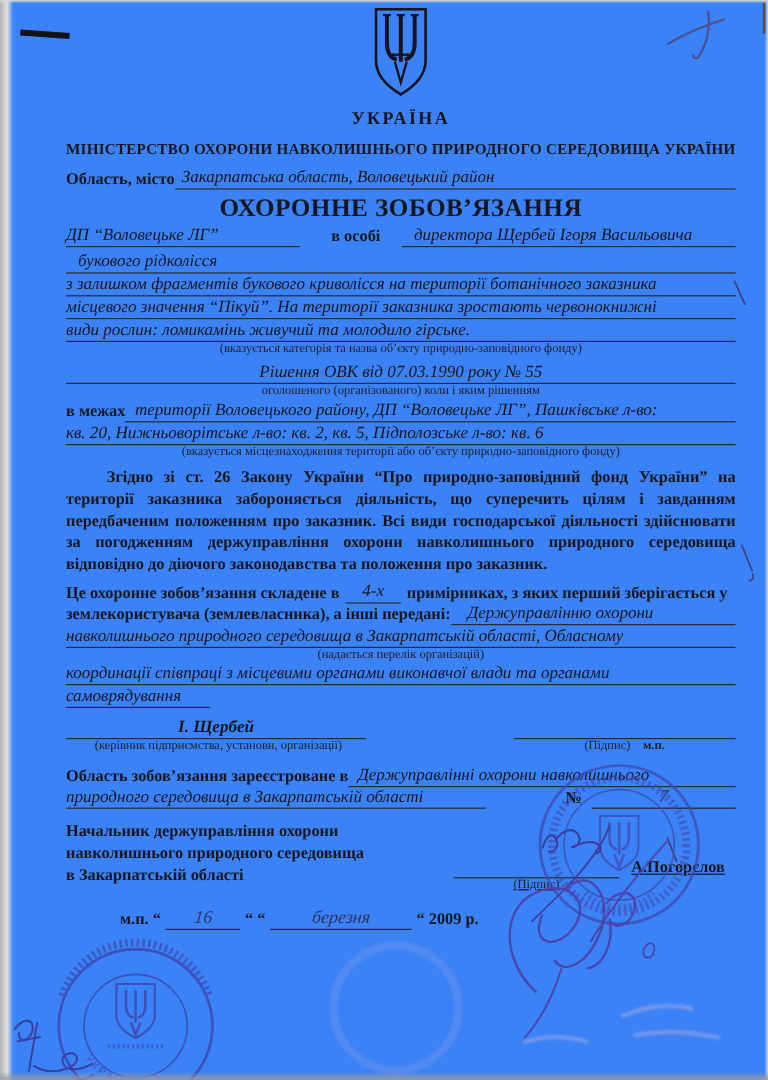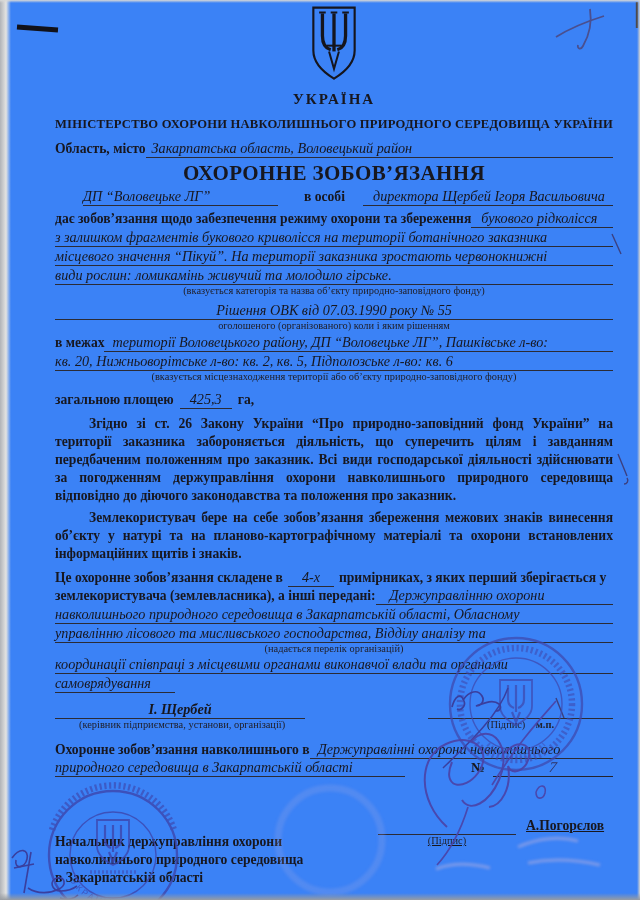--- a/index.html
+++ b/index.html
@@ -65,97 +65,89 @@
     <div class="center ministry">МІНІСТЕРСТВО ОХОРОНИ  НАВКОЛИШНЬОГО ПРИРОДНОГО СЕРЕДОВИЩА УКРАЇНИ</div>
 
     <div class="row mt8">
       <span class="lbl">Область, місто</span>
       <span class="fill grow" style="padding-left:6px;">Закарпатська область, Воловецький район</span>
     </div>
 
     <div class="center doc-title">ОХОРОННЕ ЗОБОВ’ЯЗАННЯ</div>
 
     <div class="row mt2">
-      <span class="fill" style="width:195px;margin-left:28px;">ДП “Воловецьке ЛГ”</span>
+      <span class="fill" style="width:195px;">ДП “Воловецьке ЛГ”</span>
       <span class="lbl" style="padding:0 18px 0 26px;">в особі</span>
       <span class="fill grow" style="padding-left:10px;">директора Щербей Ігоря Васильовича</span>
     </div>
 
     <div class="row mt4">
-      <span class="lbl">дає зобов’язання щодо забезпечення режиму охорони та збереження</span>
       <span class="fill grow" style="padding-left:10px;">букового рідколісся</span>
     </div>
     <span class="fill-line">з залишком фрагментів букового криволісся на території ботанічного заказника</span>
     <span class="fill-line">місцевого значення “Пікуй”. На території заказника зростають червонокнижні</span>
     <span class="fill-line">види рослин: ломикамінь живучий та молодило гірське.</span>
     <div class="cap center">(вказується категорія та назва об’єкту природно-заповідного фонду)</div>
 
     <span class="fill-line center mt4">Рішення ОВК від 07.03.1990 року № 55</span>
     <div class="cap center">оголошеного (організованого) коли і яким рішенням</div>
 
     <div class="row mt2">
       <span class="lbl">в межах</span>
       <span class="fill grow" style="padding-left:8px;">території Воловецького району, ДП “Воловецьке ЛГ”, Пашківське л-во:</span>
     </div>
     <span class="fill-line">кв. 20, Нижньоворітське л-во: кв. 2, кв. 5, Підполозське л-во: кв. 6</span>
     <div class="cap center">(вказується місцезнаходження території або об’єкту природно-заповідного фонду)</div>
 
-    <div class="row mt8">
-      <span class="lbl">загальною площею</span>
-      <span class="fill center" style="width:52px;margin:0 6px;">425,3</span>
-      <span class="lbl">га,</span>
-    </div>
 
     <p class="para mt6">Згідно зі ст. 26 Закону України “Про природно-заповідний фонд України” на території заказника забороняється діяльність, що суперечить цілям і завданням передбаченим положенням про заказник. Всі види господарської діяльності здійснювати за погодженням держуправління охорони навколишнього природного середовища відповідно до діючого законодавства та положення про заказник.</p>
-    <p class="para mt4">Землекористувач бере на себе зобов’язання збереження межових знаків винесення об’єкту у натурі та на планово-картографічному матеріалі та охорони встановлених інформаційних щитів і знаків.</p>
 
     <div class="row mt6">
       <span class="lbl">Це охоронне зобов’язання складене в</span>
       <span class="fill center" style="width:46px;margin:0 5px;">4-х</span>
       <span class="lbl">примірниках, з яких перший зберігається у</span>
     </div>
     <div class="row">
       <span class="lbl">землекористувача (землевласника), а інші передані:</span>
       <span class="fill grow" style="padding-left:14px;">Держуправлінню охорони</span>
     </div>
     <span class="fill-line">навколишнього природного середовища в Закарпатській області, Обласному</span>
-    <span class="fill-line">управлінню лісового та мисливського господарства, Відділу аналізу та</span>
     <div class="cap center">(надається перелік організацій)</div>
     <span class="fill-line">координації співпраці з місцевими органами виконавчої влади та органами</span>
     <span class="fill-line" style="width:120px;">самоврядування</span>
 
     <div class="row mt8">
       <span class="fill center" style="width:250px;font-weight:bold;">І. Щербей</span>
       <span class="grow"></span>
       <span class="fill" style="width:185px;height:16px;"></span>
     </div>
     <div class="row">
       <span class="cap" style="text-align:left;padding-left:24px;">(керівник підприємства, установи, організації)</span>
       <span class="grow"></span>
       <span class="cap" style="width:185px;text-align:center;">
         <span>(Підпис)</span>&nbsp;&nbsp;&nbsp;
         <span class="b">м.п.</span>
       </span>
     </div>
 
     <div class="row mt10">
-      <span class="lbl">Охоронне зобов’язання навколишнього в</span>
+      <span class="lbl">Область зобов’язання зареєстроване в</span>
       <span class="fill grow" style="padding-left:8px;">Держуправлінні охорони навколишнього</span>
     </div>
     <div class="row">
       <span class="fill" style="width:350px;">природного середовища в Закарпатській області</span>
       <span class="grow"></span>
       <span class="lbl" style="padding:0 8px;">№</span>
       <span class="fill center" style="width:120px;border-bottom-color:#23232e;">
         <span class="ink">7</span>
       </span>
     </div>
 
     <div class="row mt10" style="align-items:flex-start;">
-      <div style="width:310px;margin-top:46px;">
+      <div style="width:310px;">
         <div class="lbl">Начальник держуправління охорони</div>
         <div class="lbl">навколишнього природного середовища</div>
         <div class="lbl">в Закарпатській області</div>
       </div>
       <span class="grow"></span>
       <div style="width:235px;text-decoration:underline;">
         <div class="row" style="margin-top:30px;">
           <span class="fill" style="width:138px;height:14px;"></span>
           <span class="lbl" style="padding-left:10px;">А.Погорєлов</span>
         </div>

